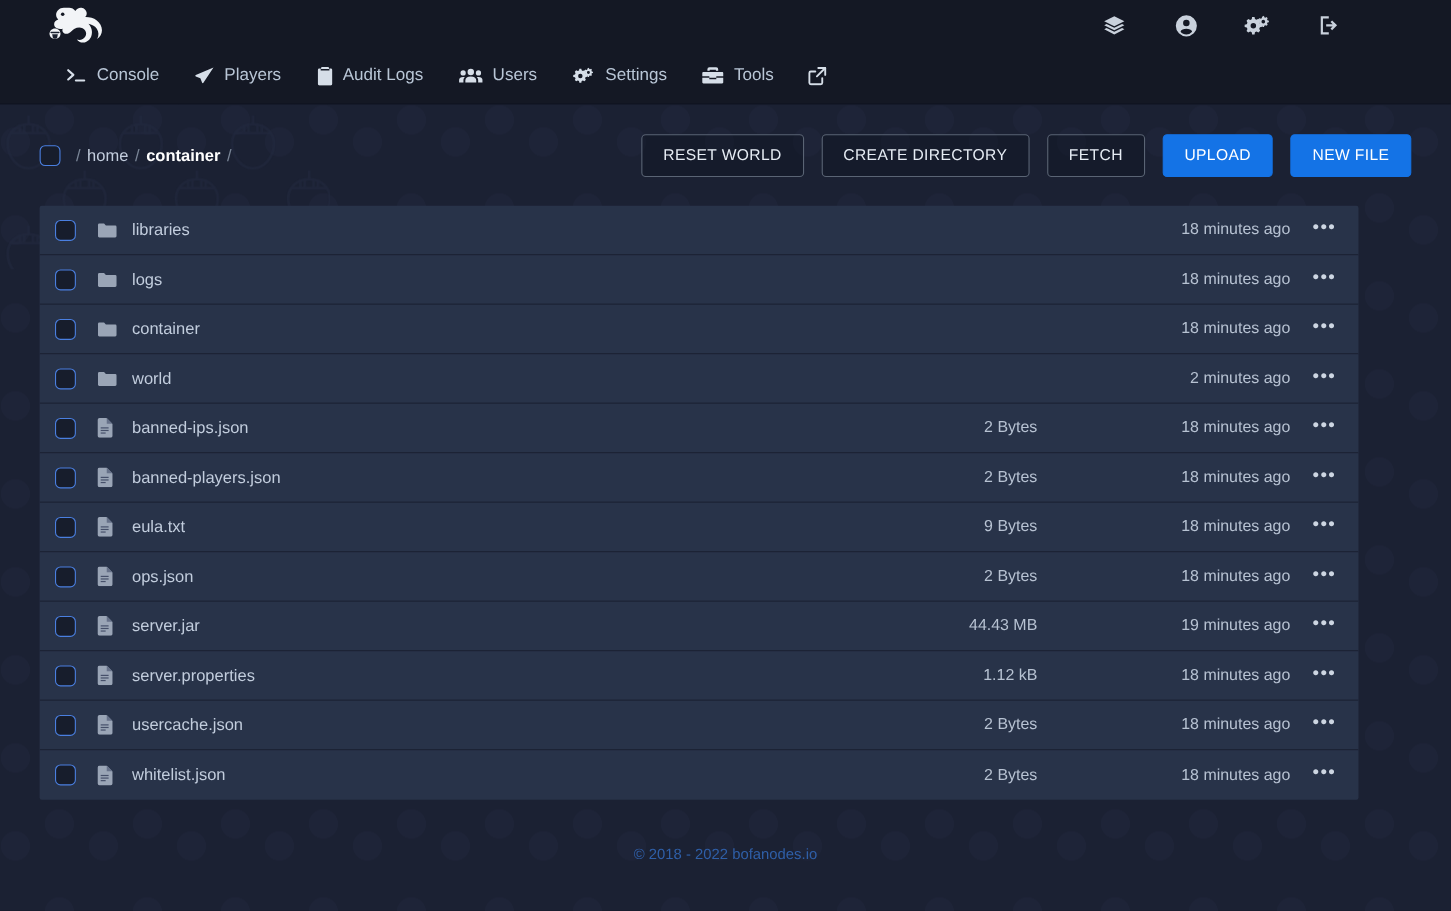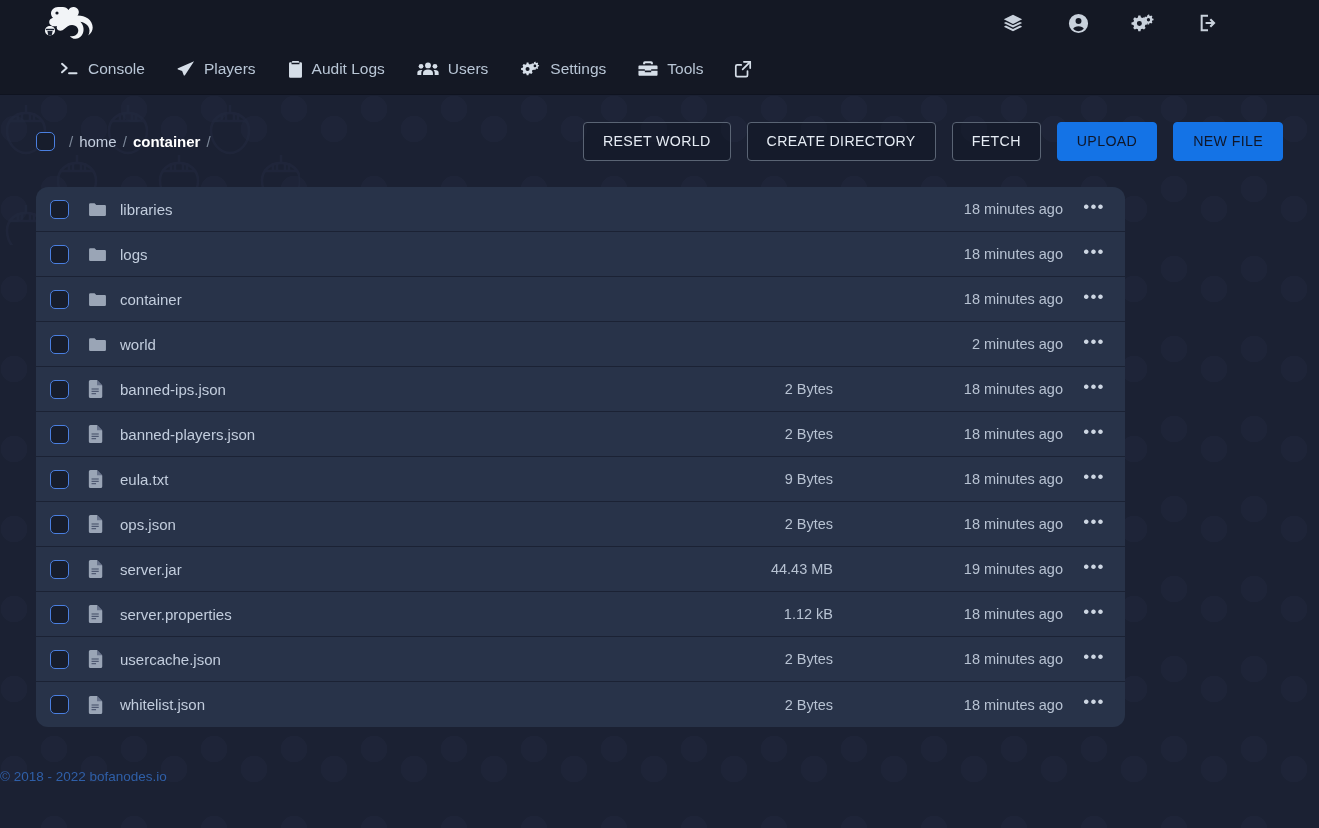--- a/index.html
+++ b/index.html
@@ -105,30 +105,30 @@
     white-space: nowrap;
   }
   .btn.ghost {
     background: rgba(12,17,28,0.35);
     border: 1px solid #5a6474;
     color: #e6ecf4;
   }
   .btn.primary {
     background: #1473e6;
     border: 1px solid #1473e6;
-    color: #0f172a;
+    color: #ffffff;
   }
 
   
   .filetable {
     position: relative;
     margin: 0 36px;
-    width: 1089px;
+    width: 1199px;
     background: #283349;
-    border-radius: 12px;
+    border-radius: 2px;
     overflow: hidden;
   }
   .frow {
     display: flex; align-items: center;
     height: 45px;
     border-bottom: 1px solid #1b2234;
     position: relative;
   }
   .frow:last-child { border-bottom: none; }
   .frow .cbx { margin-left: 14px; }
@@ -154,20 +154,21 @@
   .fmenu {
     width: 62px; display: flex; align-items: center; justify-content: center;
     color: #cdd6e2; cursor: pointer;
     letter-spacing: 1.2px; font-size: 17px; line-height: 1;
     padding-bottom: 6px;
   }
 
   .footer {
     position: relative;
     margin-top: 42px;
+    text-align: center;
     font-size: 13.5px;
     color: #2f5fa8;
   }
 </style>
 </head>
 <body>
 
 <div class="topbar">
 
   <div class="logo-wrap">

